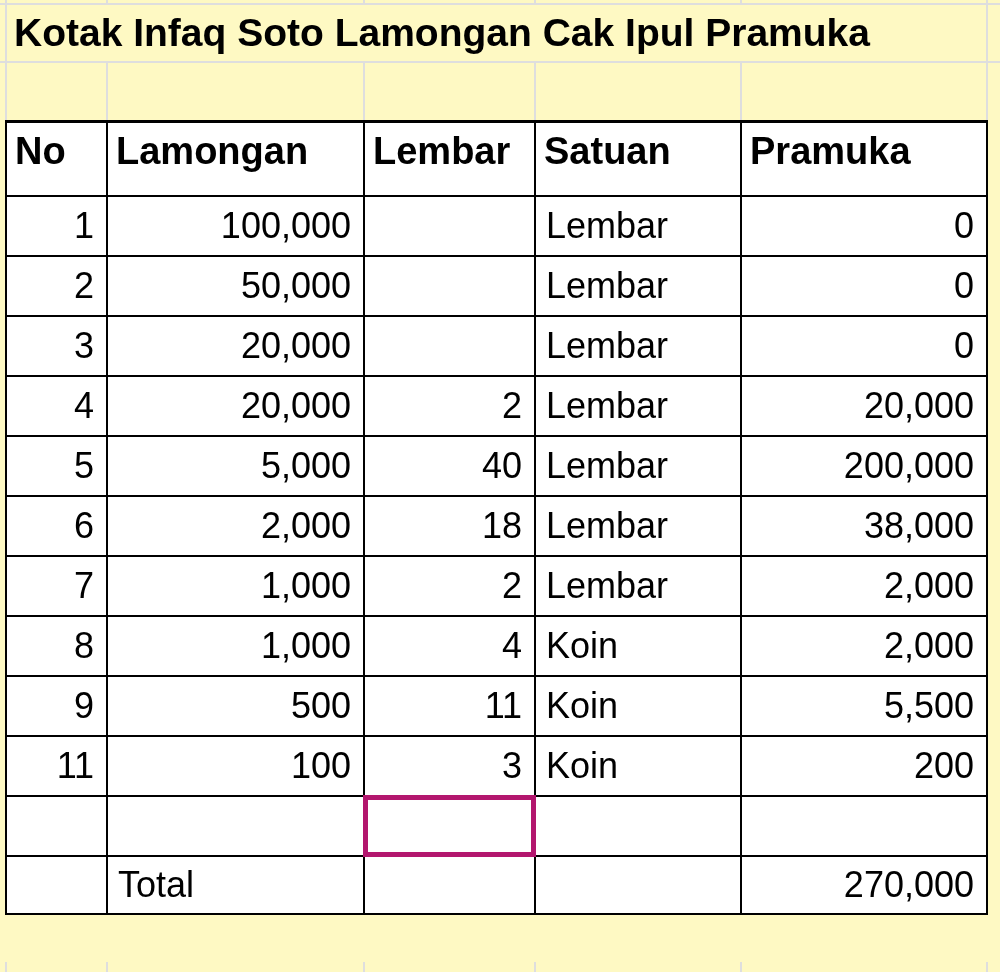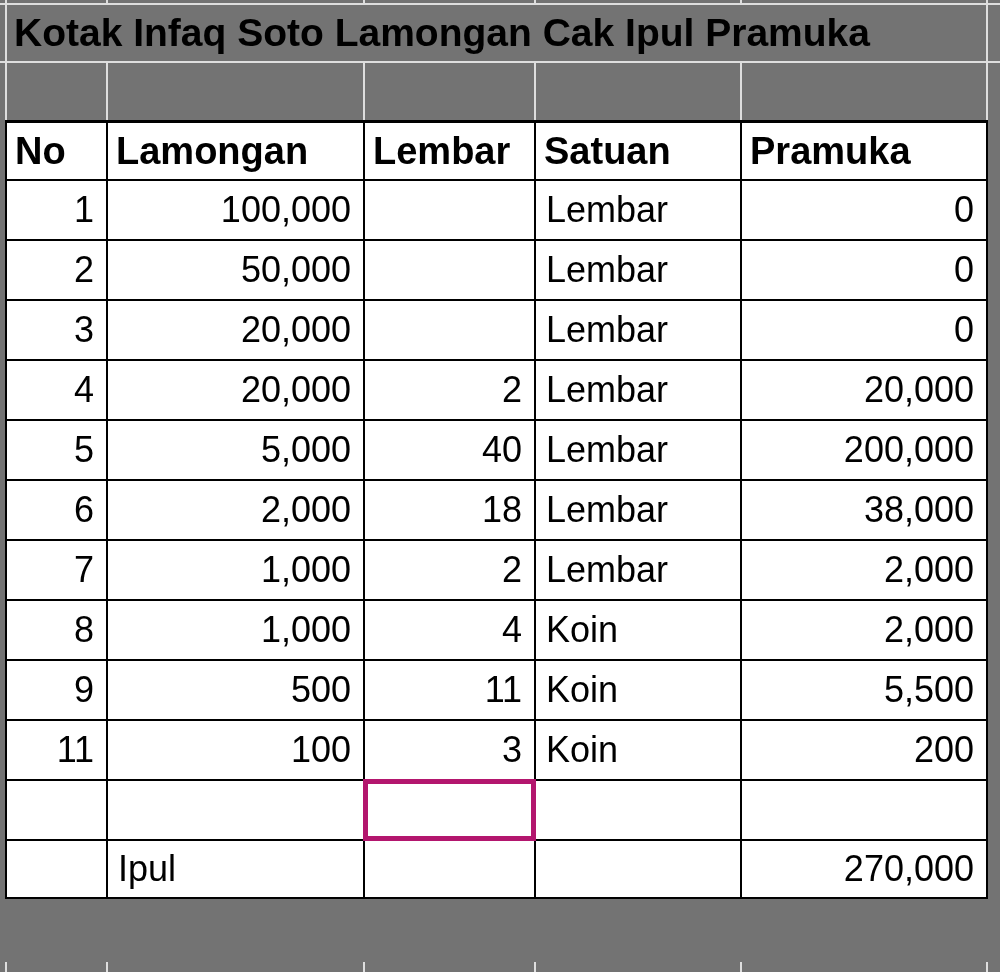--- a/index.html
+++ b/index.html
@@ -4,21 +4,21 @@
 <style>
   html, body {
     margin: 0;
     padding: 0;
     background: #ffffff;
   }
   .screen {
     position: relative;
     width: 1000px;
     height: 972px;
-    background: #737373;
+    background: #fef9c3;
     font-family: "Liberation Sans", sans-serif;
     color: #000000;
     overflow: hidden;
   }
   
   .vgrid { position: absolute; width: 2px; background: #dedede; }
   .hgrid { position: absolute; height: 2px; background: #dedede; left: 0; width: 1000px; }
 
   
   .sheet-title {
@@ -48,21 +48,21 @@
     vertical-align: middle;
     padding: 0 12px 0 10px;
     background: #ffffff;
   }
   .sheet-table thead th {
     border-top: 3px solid #000000;
     font-weight: bold;
     text-align: left;
     font-size: 38px;
     height: 56px;
-    padding: 0 4px 0 8px;
+    padding: 0 4px 16px 8px;
   }
   .sheet-table tbody tr { height: 60px; }
   .sheet-table tr.total-row { height: 58px; }
   .num  { text-align: right; }
   .text { text-align: left; }
   .bold { font-weight: bold; }
 
   
   td.cursor-cell { position: relative; overflow: visible; }
   .selection-border {
@@ -194,21 +194,21 @@
         <td></td>
         <td></td>
         <td class="cursor-cell">
           <div class="selection-border"></div>
         </td>
         <td></td>
         <td></td>
       </tr>
       <tr class="total-row">
         <td></td>
-        <td class="text bold">Ipul</td>
+        <td class="text bold">Total</td>
         <td></td>
         <td></td>
         <td class="num bold">270,000</td>
       </tr>
     </tbody>
   </table>
 
 </div>
 
 </body></html>

